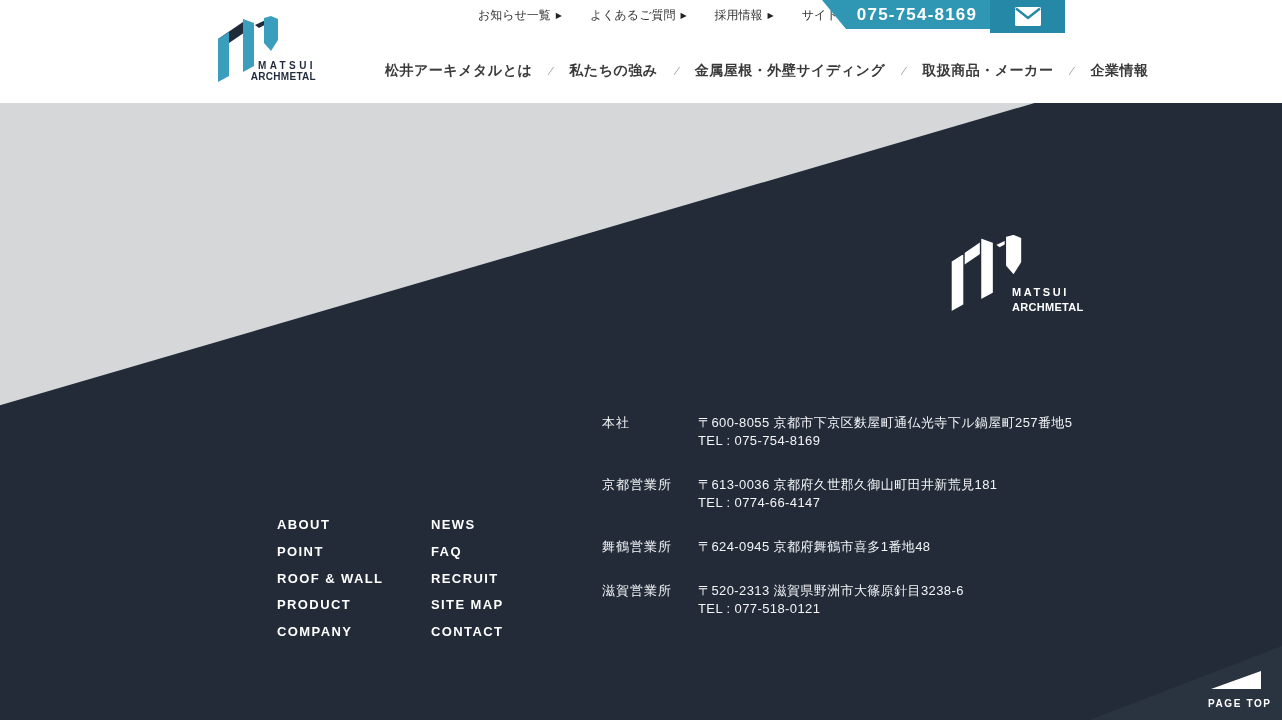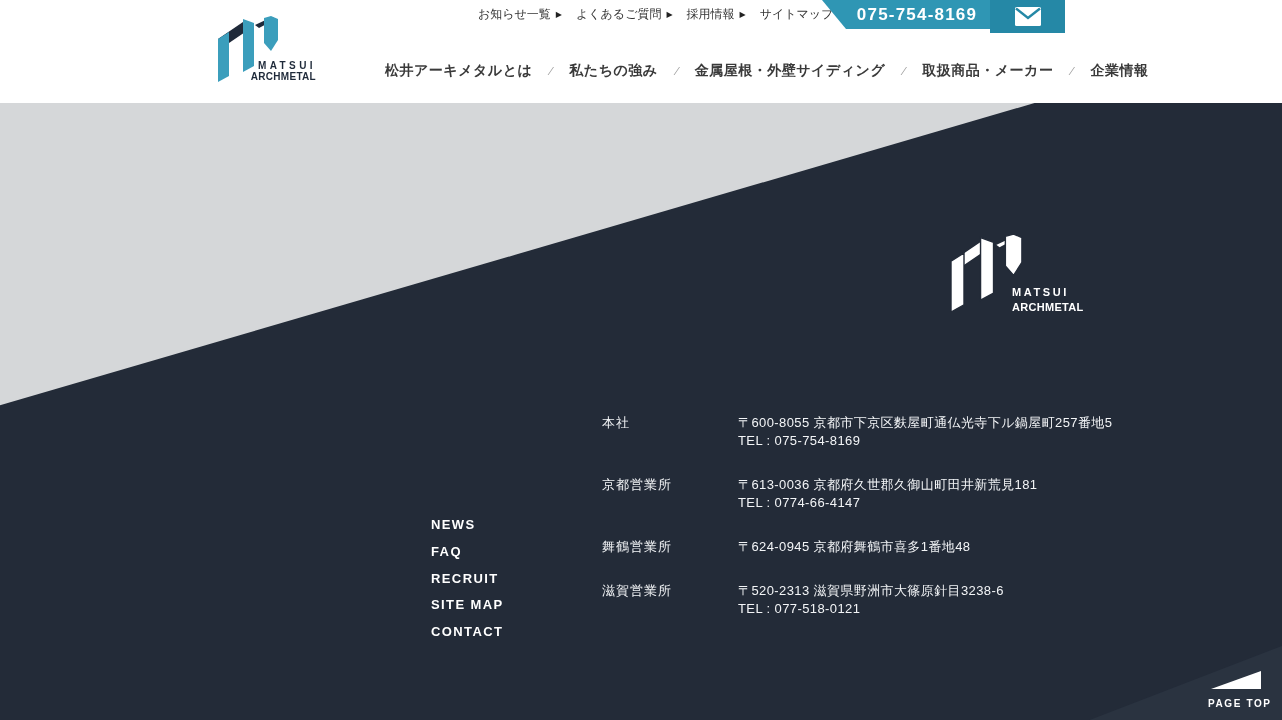--- a/index.html
+++ b/index.html
@@ -9,21 +9,21 @@
 
   
   .header { position:absolute; top:0; left:0; width:1282px; height:103px; background:#ffffff; z-index:5; }
 
   .logo { position:absolute; left:218px; top:16px; width:110px; height:70px; cursor:pointer; }
   .logo-mark { position:absolute; left:0; top:0; }
   .logo-text { position:absolute; left:31px; top:44px; width:67px; text-align:right; color:#1f2a3a; font-weight:bold; }
   .logo-text .l1 { display:block; font-size:10px; letter-spacing:3.4px; line-height:11px; }
   .logo-text .l2 { display:block; font-size:10px; letter-spacing:0.3px; line-height:11px; }
 
-  .utility-nav { position:absolute; left:478px; top:7px; display:flex; gap:14px; align-items:flex-end; height:16px;font-family:Liberation Serif, serif; }
+  .utility-nav { position:absolute; left:478px; top:7px; display:flex; gap:28px; align-items:center; height:16px;font-family:Liberation Serif, serif; }
   .utility-item { display:flex; align-items:center; font-size:12px; color:#333; cursor:pointer; white-space:nowrap; }
   .utility-item .arrow { font-size:8px; color:#222; margin-left:5px; transform:translateY(-0.5px); }
 
   .phone-cta { position:absolute; left:818px; top:0; width:172px; height:29px; background:#2f96b4;
                clip-path:polygon(4px 0, 100% 0, 100% 100%, 28px 100%);
                display:flex; align-items:center; justify-content:center; padding-left:26px; cursor:pointer; }
   .phone-cta span { color:#fff; font-size:17px; font-weight:bold; letter-spacing:1.2px; }
   .mail-cta { position:absolute; left:990px; top:0; width:75px; height:33px; background:#2588a6;
               display:flex; align-items:center; justify-content:center; cursor:pointer; }
 
@@ -45,21 +45,21 @@
 
   .footer-links-col { position:absolute; top:409px; display:flex; flex-direction:column; }
   .col1 { left:277px; } .col2 { left:431px; }
   .footer-link { display:block; color:#ffffff; font-size:13px; font-weight:bold; letter-spacing:1.4px;
                  line-height:26.8px; cursor:pointer; white-space:nowrap; }
 
   .offices { position:absolute; left:602px; top:311px; color:#f3f5f7; }
   .office { display:flex; margin-bottom:26px; }
   .office-name { width:96px; font-size:13px; letter-spacing:1px; line-height:18px; flex-shrink:0; }
   .office-lines { font-size:13px; letter-spacing:0.4px; line-height:18px; }
-  .office-addr, .office-tel { display:block; white-space:nowrap;margin-left:40px; }
+  .office-addr, .office-tel { display:block; white-space:nowrap; }
 
   .page-top { position:absolute; right:19px; bottom:9px; width:55px; text-align:center; cursor:pointer; }
   .page-top-tri { display:block; margin:0 auto 4px auto; }
   .page-top-label { color:#ffffff; font-size:10px; font-weight:bold; letter-spacing:1.6px; white-space:nowrap;margin-top:25px; }
 </style>
 </head>
 <body>
 
 <div class="page">
 
@@ -132,20 +132,27 @@
         <polygon points="0,23 11,16 11,60 0,66" fill="#ffffff" stroke="#232b38" stroke-width="1.2"></polygon>
         <polygon points="25,3 36,7 36,50 25,56" fill="#ffffff" stroke="#232b38" stroke-width="1.2"></polygon>
         <polygon points="46,2 53,0 60,3 60,24 53,35 46,27" fill="#ffffff" stroke="#232b38" stroke-width="1.2"></polygon>
       </svg>
       <div class="footer-logo-text">
         <span class="l1">MATSUI</span>
         <span class="l2">ARCHMETAL</span>
       </div>
     </div>
 
+    <nav class="footer-links-col col1">
+      <a class="footer-link">ABOUT</a>
+      <a class="footer-link">POINT</a>
+      <a class="footer-link">ROOF &amp; WALL</a>
+      <a class="footer-link">PRODUCT</a>
+      <a class="footer-link">COMPANY</a>
+    </nav>
 
     <nav class="footer-links-col col2">
       <a class="footer-link">NEWS</a>
       <a class="footer-link">FAQ</a>
       <a class="footer-link">RECRUIT</a>
       <a class="footer-link">SITE MAP</a>
       <a class="footer-link">CONTACT</a>
     </nav>
 
     <div class="offices">

